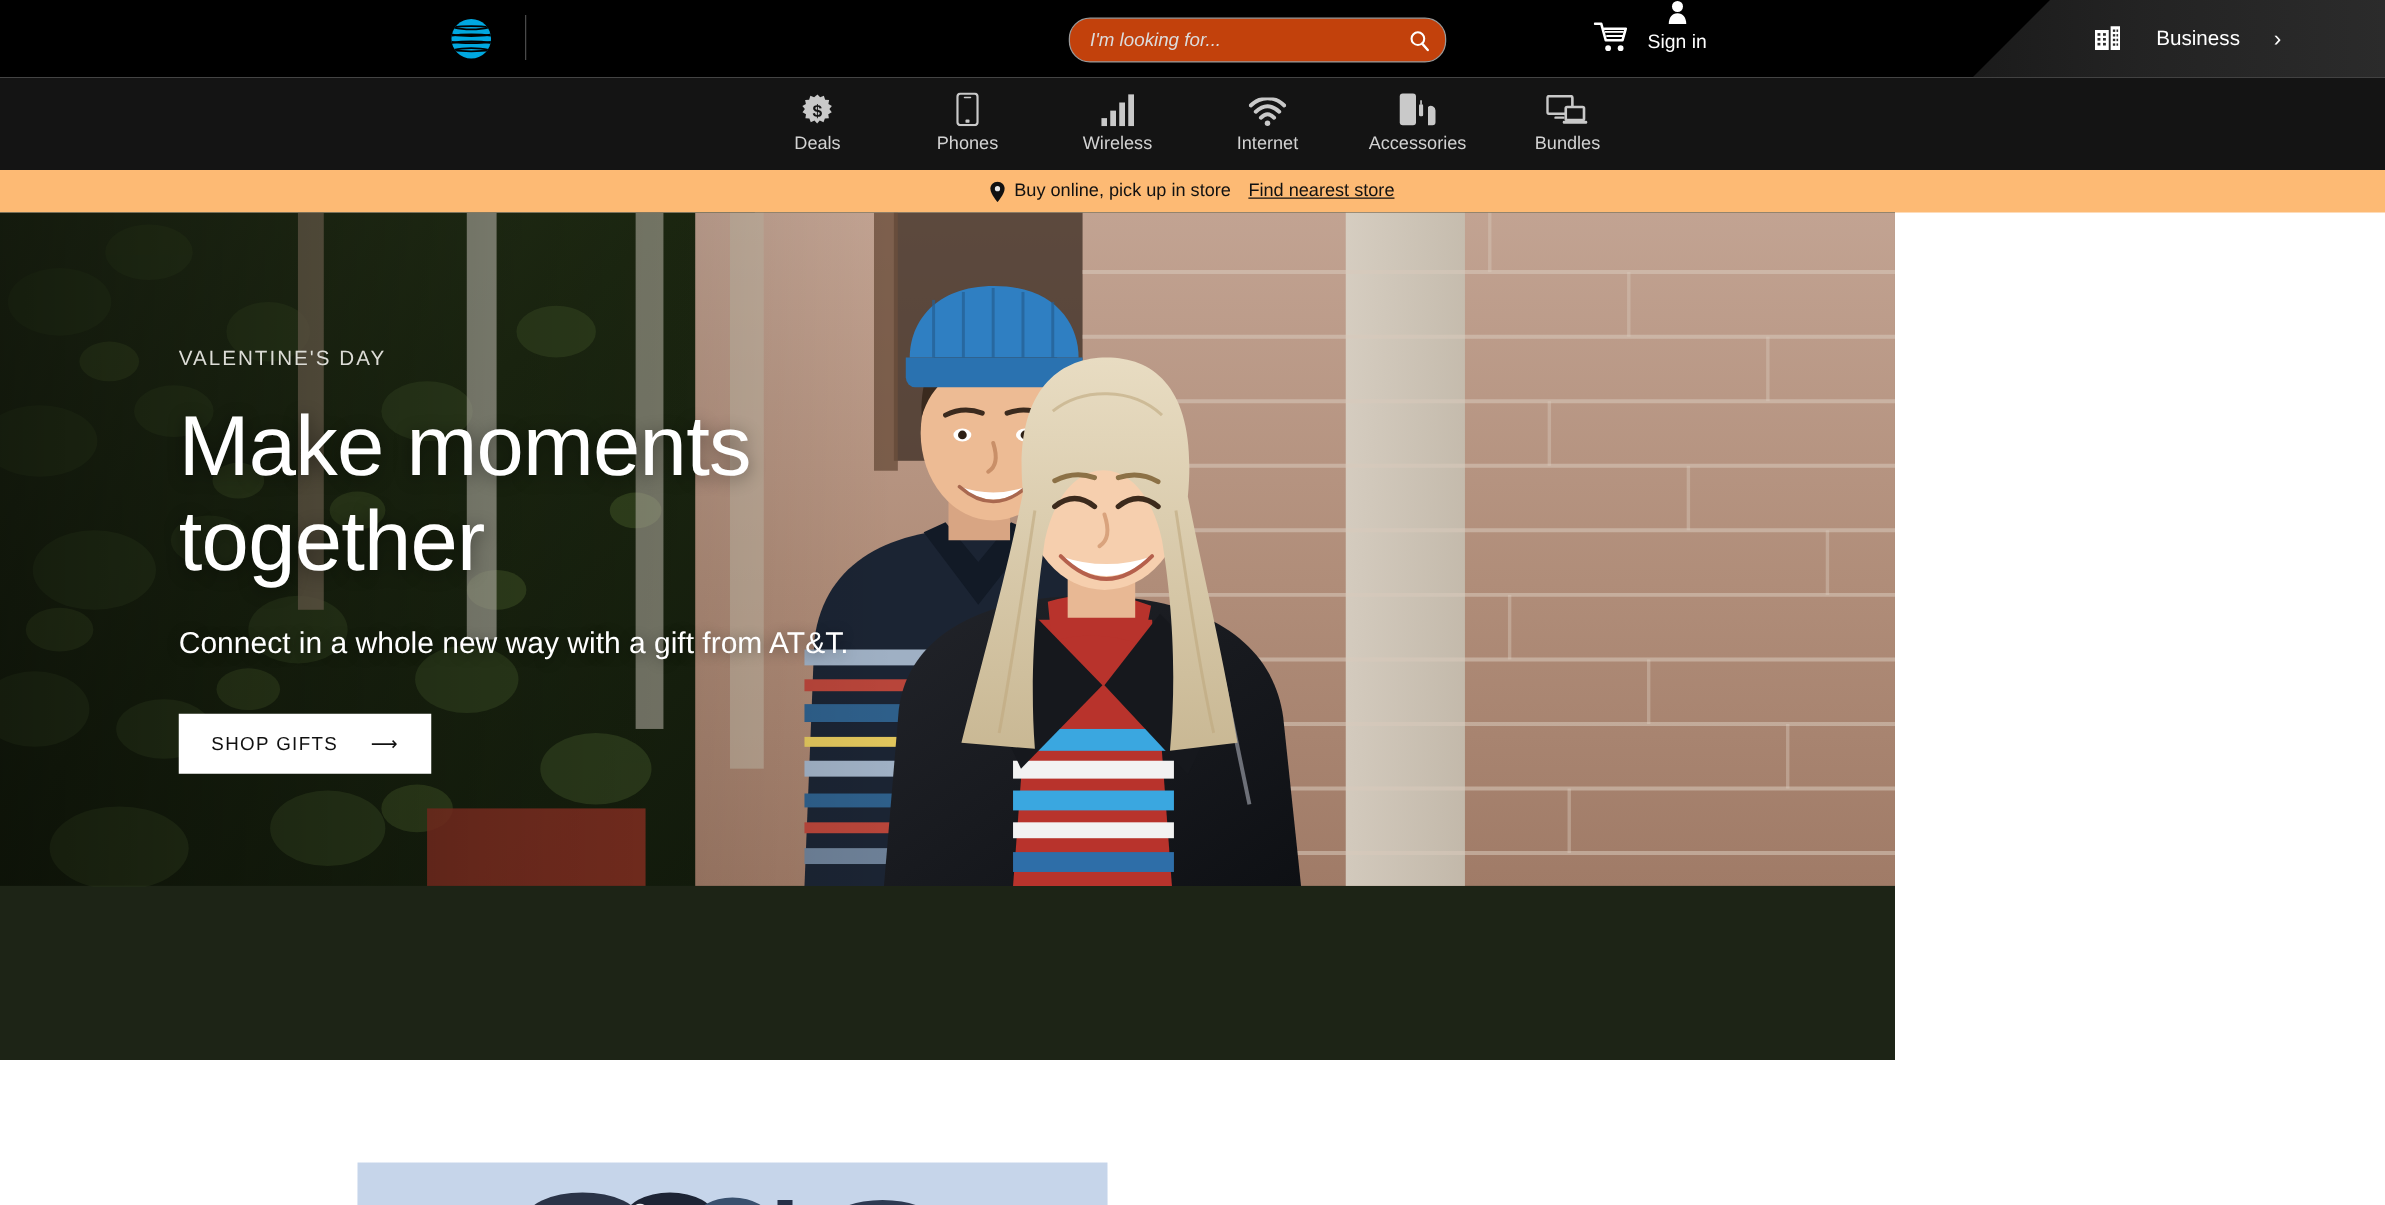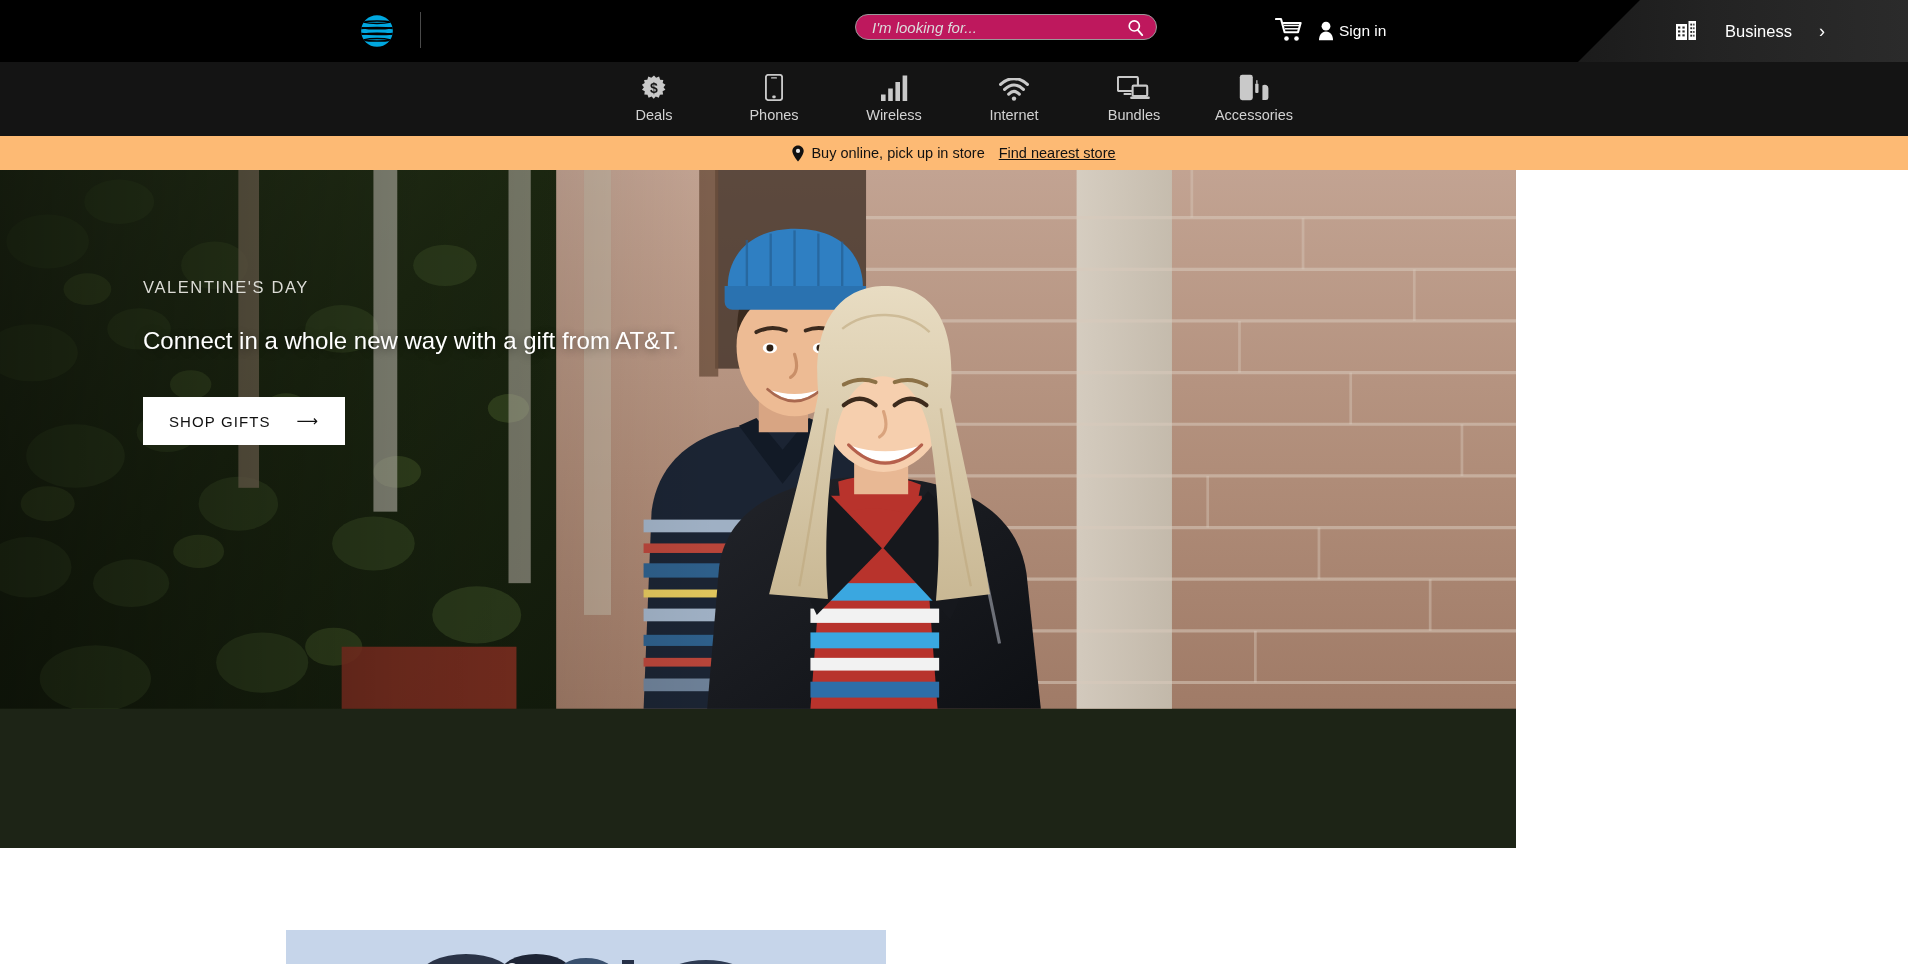--- a/index.html
+++ b/index.html
@@ -42,24 +42,24 @@
     font-size: 19.5px;
     cursor: pointer;
     white-space: nowrap;
   }
   .hamburger { display: flex; flex-direction: column; gap: 4px; width: 22px; }
   .hamburger span { display: block; height: 2.6px; background: #fff; border-radius: 1px; }
 
   .searchbox {
     position: absolute;
     left: 855px; top: 14px;
-    width: 302px; height: 26px;
+    width: 302px; height: 36px;
     border: 1.4px solid #9a9a9a;
     border-radius: 17px;
-    background: #be185d;
+    background: #c2410c;
     display: flex;
     align-items: center;
     justify-content: space-between;
   }
   .searchbox input {
     flex: 1;
     background: transparent;
     border: none;
     outline: none;
     color: #e8e8e8;
@@ -79,21 +79,21 @@
     position: absolute;
     left: 1275px; top: 17px;
     width: 28px; height: 26px;
     cursor: pointer;
   }
   .signin {
     position: absolute;
     left: 1318px; top: 0; height: 62px;
     display: flex; align-items: center; gap: 5px;
     color: #fff; font-size: 15.5px;
-    cursor: pointer; white-space: nowrap;
+    cursor: pointer; white-space: nowrap; flex-direction: column;
   }
 
   
   .business-panel {
     position: absolute;
     right: 0; top: 0;
     height: 62px;
     width: 330px;
     background: linear-gradient(90deg,#1b1b1b 0%, #232323 40%, #2b2b2b 100%);
     clip-path: polygon(62px 0, 100% 0, 100% 100%, 0 100%);
@@ -328,40 +328,40 @@
         <path d="M5.6 11.4 C9 8.2 11.8 7 15 7 C18.2 7 21 8.2 24.4 11.4" fill="none" stroke="#c9c9c9" stroke-width="3.1" stroke-linecap="round"></path>
         <path d="M9.7 16.2 C11.8 14.2 13.3 13.4 15 13.4 C16.7 13.4 18.2 14.2 20.3 16.2" fill="none" stroke="#c9c9c9" stroke-width="3.1" stroke-linecap="round"></path>
         <circle cx="15" cy="20.6" r="2.2" fill="#c9c9c9"></circle>
       </svg>
     </span>
     <span class="cat-label">Internet</span>
   </div>
 
   <div class="cat">
     <span class="cat-ico">
+      <svg width="30" height="27" viewBox="0 0 30 27">
+        <rect x="0.8" y="0.8" width="13" height="25.4" rx="2.4" fill="#c9c9c9"></rect>
+        <rect x="16.2" y="9.4" width="3.3" height="9.6" rx="1.1" fill="#c9c9c9"></rect>
+        <rect x="17.2" y="6.2" width="1.3" height="3.4" fill="#c9c9c9"></rect>
+        <path d="M23.4 11.6 a3.6 3.6 0 0 1 6 2.7 v9.4 a2.4 2.4 0 0 1 -2.4 2.4 h-3.6 z" fill="#c9c9c9"></path>
+      </svg>
+    </span>
+    <span class="cat-label">Accessories</span>
+  </div>
+
+  <div class="cat">
+    <span class="cat-ico">
       <svg width="34" height="25" viewBox="0 0 34 25">
         <rect x="0.9" y="1" width="20" height="14" rx="1.2" fill="none" stroke="#c9c9c9" stroke-width="2.1"></rect>
         <rect x="6.5" y="17.1" width="8" height="1.9" rx="0.7" fill="#c9c9c9"></rect>
         <rect x="15.6" y="9.6" width="14.6" height="10.4" rx="1.1" fill="#141414" stroke="#c9c9c9" stroke-width="2.1"></rect>
         <rect x="13.2" y="20.6" width="19.6" height="2.3" rx="1" fill="#c9c9c9"></rect>
       </svg>
     </span>
     <span class="cat-label">Bundles</span>
-  </div>
-
-  <div class="cat">
-    <span class="cat-ico">
-      <svg width="30" height="27" viewBox="0 0 30 27">
-        <rect x="0.8" y="0.8" width="13" height="25.4" rx="2.4" fill="#c9c9c9"></rect>
-        <rect x="16.2" y="9.4" width="3.3" height="9.6" rx="1.1" fill="#c9c9c9"></rect>
-        <rect x="17.2" y="6.2" width="1.3" height="3.4" fill="#c9c9c9"></rect>
-        <path d="M23.4 11.6 a3.6 3.6 0 0 1 6 2.7 v9.4 a2.4 2.4 0 0 1 -2.4 2.4 h-3.6 z" fill="#c9c9c9"></path>
-      </svg>
-    </span>
-    <span class="cat-label">Accessories</span>
   </div>
 </div>
 
 <div class="pickup">
   <svg width="12" height="17" viewBox="0 0 12 17">
     <path d="M6 0.4 C2.8 0.4 0.3 2.9 0.3 6 C0.3 10 6 16.6 6 16.6 S11.7 10 11.7 6 C11.7 2.9 9.2 0.4 6 0.4z" fill="#111"></path>
     <circle cx="6" cy="5.9" r="2.1" fill="#e7e7e7"></circle>
   </svg>
   <span>Buy online, pick up in store</span>
   <a>Find nearest store</a>
@@ -553,20 +553,24 @@
       <path d="M1068 346 q46 46 92 0" stroke="#b5604c" stroke-width="4" fill="none" stroke-linecap="round"></path>
     </g>
 
     <rect x="430" y="600" width="220" height="78" fill="#8e3224" opacity="0.85"></rect>
 
     <rect x="0" y="0" width="900" height="678" fill="url(#darkleft)"></rect>
   </svg>
 
   <div class="hero-copy">
     <div class="eyebrow">VALENTINE'S DAY</div>
+    <div class="hero-title">
+      <div>Make moments</div>
+      <div>together</div>
+    </div>
     <div class="hero-sub">Connect in a whole new way with a gift from AT&amp;T.</div>
     <button class="cta">
       <span>SHOP GIFTS</span>
       <span>⟶</span>
     </button>
   </div>
 </div>
 
 <div class="below">
   <div class="card-peek">

